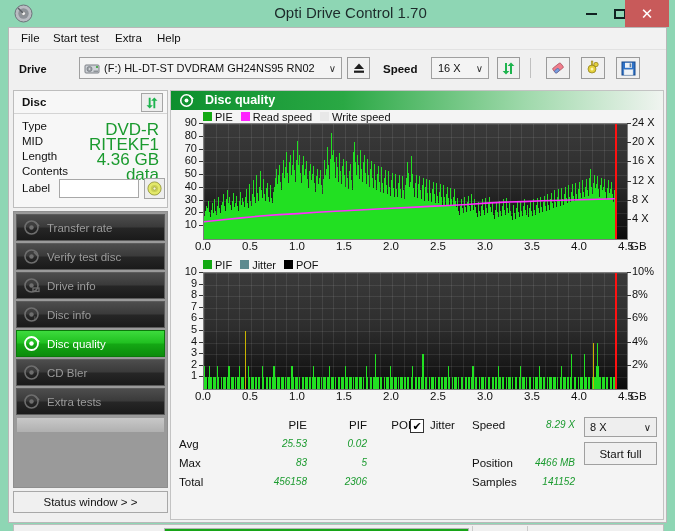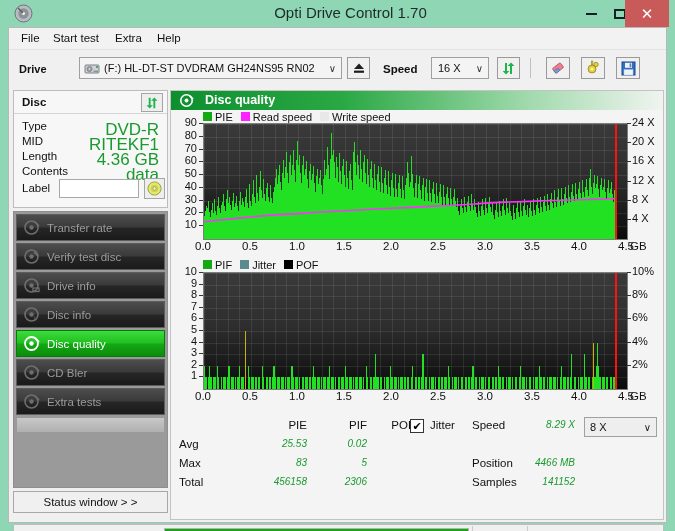--- a/index.html
+++ b/index.html
@@ -1444,20 +1444,21 @@
         <div class="stat-val" style="left:336px; top:3px; width:68px">8.29 X</div>
         <div class="stat-lbl" style="left:301px; top:41px">Position</div>
         <div class="stat-val" style="left:336px; top:41px; width:68px">4466 MB</div>
         <div class="stat-lbl" style="left:301px; top:60px">Samples</div>
         <div class="stat-val" style="left:336px; top:60px; width:68px">141152</div>
 
         <div id="speed-sel">
           <div id="speed-sel-tx">8 X</div>
           <div id="speed-sel-ar">∨</div>
         </div>
+        <div class="start-btn" id="start-full">Start full</div>
       </div>
     </div>
 
     <div id="statusbar">
       <div id="status-text">Test completed</div>
       <div id="progress-outer">
         <div id="progress-fill" style="width: 303px;"></div>
       </div>
       <div id="progress-sep1"></div>
       <div id="progress-pct">100.0%</div>

